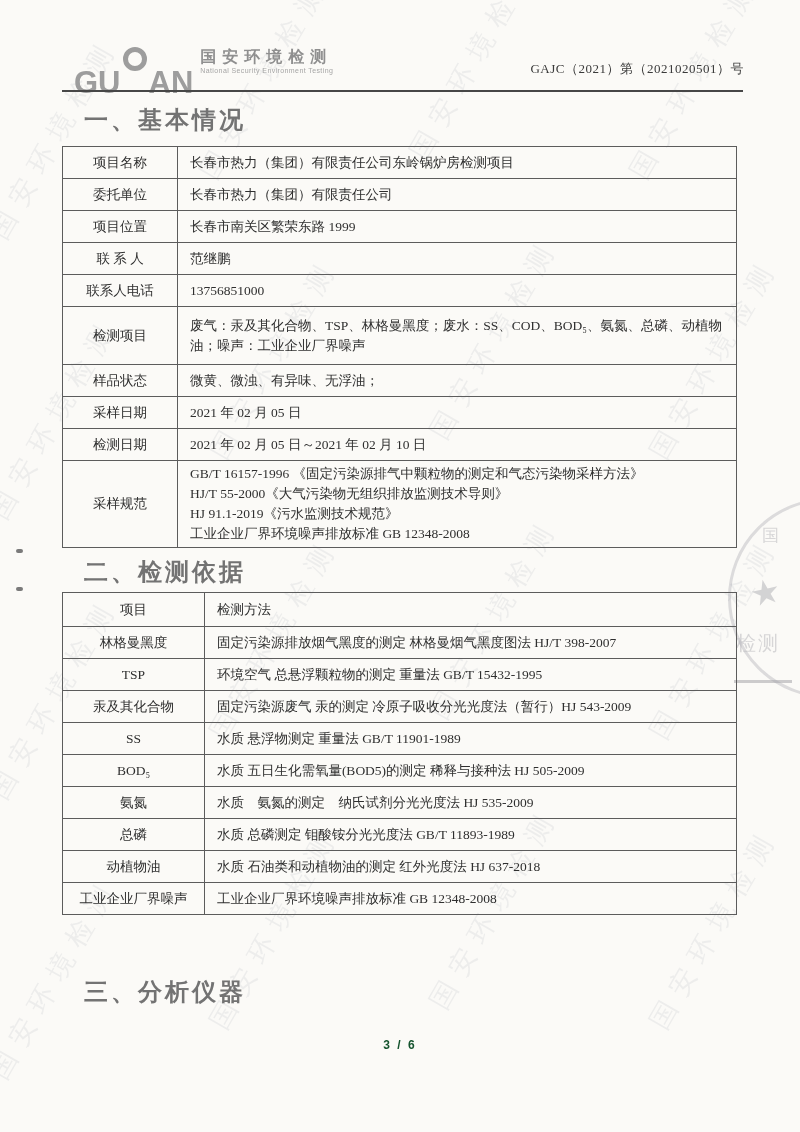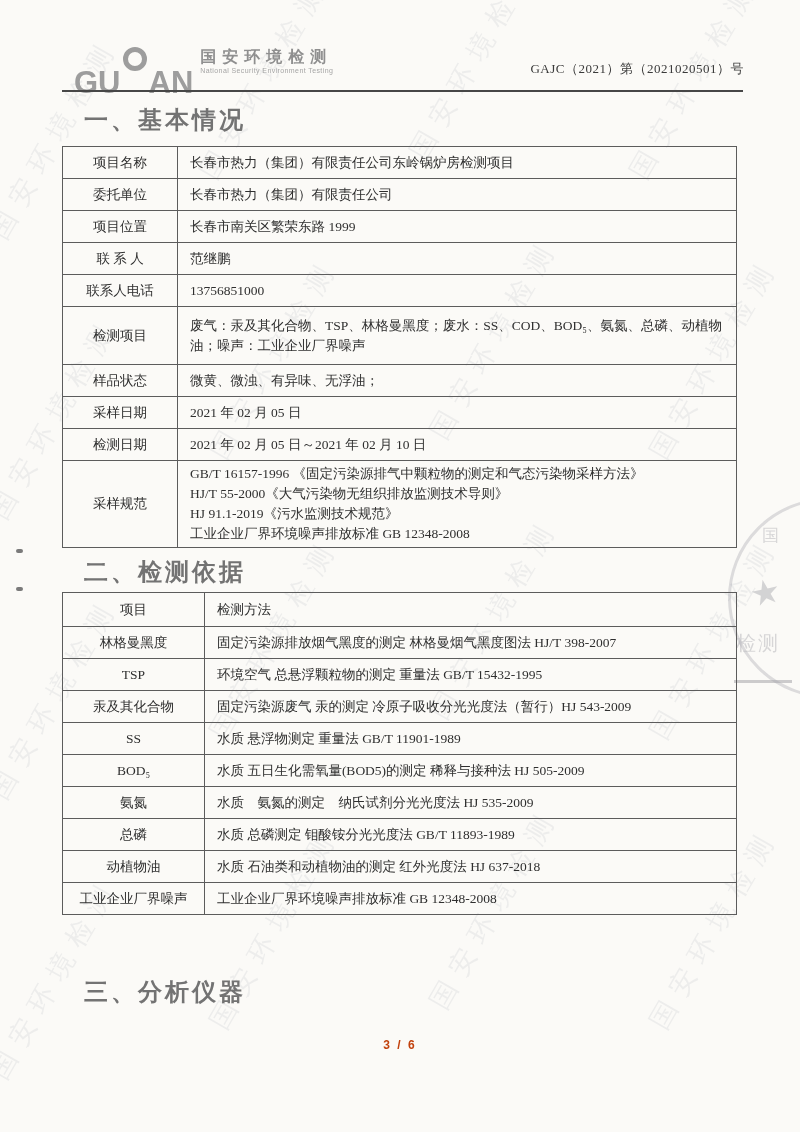--- a/index.html
+++ b/index.html
@@ -67,21 +67,21 @@
   .lbl{text-align:center;padding:3px 4px;}
   .ctr{margin-left:9px;}
   .multiline{white-space:pre-line;}
   tr.h32{height:32px;} tr.h34{height:34px;} tr.h58{height:58px;} tr.h84{height:84px;}
   #table-basic col.c1{width:115px;}
   #table-basis col.c1{width:142px;}
   
   .page-num{
     position:absolute;left:0;right:0;top:1038px;text-align:center;z-index:3;
     font-family:"Liberation Sans","DejaVu Sans",sans-serif;
-    font-weight:700;font-size:12px;color:#c2410c;letter-spacing:2px;
+    font-weight:700;font-size:12px;color:#14532d;letter-spacing:2px;
   }
   
   .seal{position:absolute;width:200px;height:200px;right:-128px;top:498px;z-index:2;opacity:.55;}
   .seal-ring{position:absolute;inset:0;border:3px solid rgba(125,125,138,.45);border-radius:50%;}
   .seal-star{
     position:absolute;left:22px;top:74px;font-size:34px;color:rgba(120,120,132,.55);
     font-family:"DejaVu Sans",sans-serif;transform:rotate(-12deg);
   }
   .seal-char-top{position:absolute;left:34px;top:26px;font-size:17px;color:rgba(120,120,132,.5);}
   .seal-char-bottom{position:absolute;left:8px;top:132px;font-size:20px;letter-spacing:2px;color:rgba(120,120,132,.5);}

